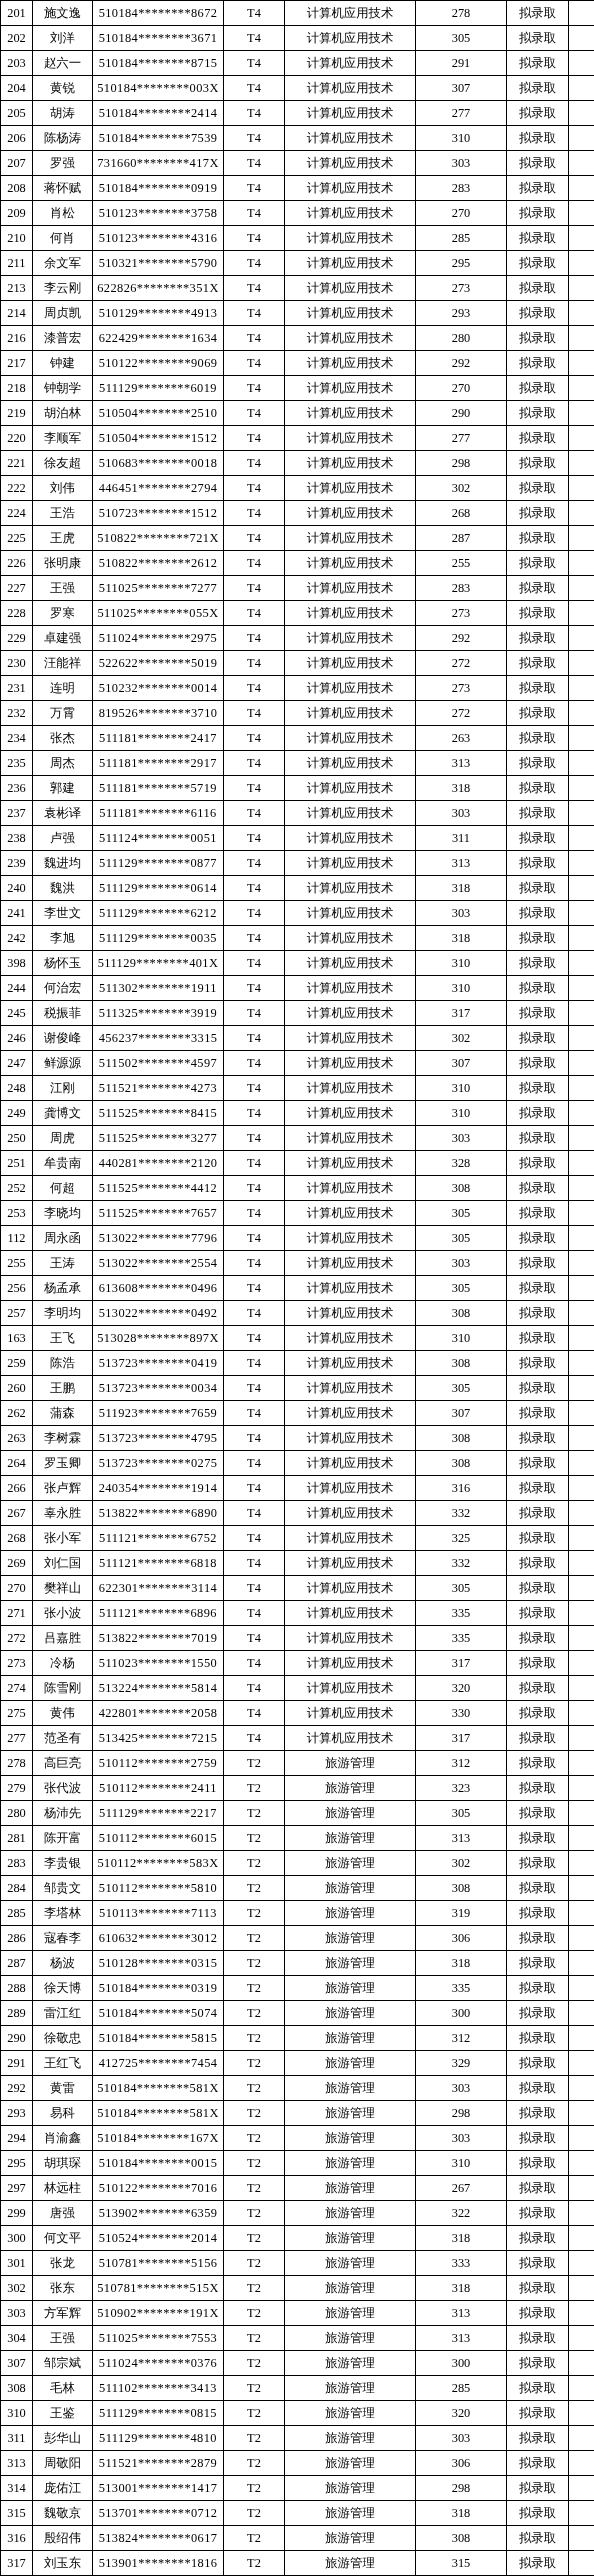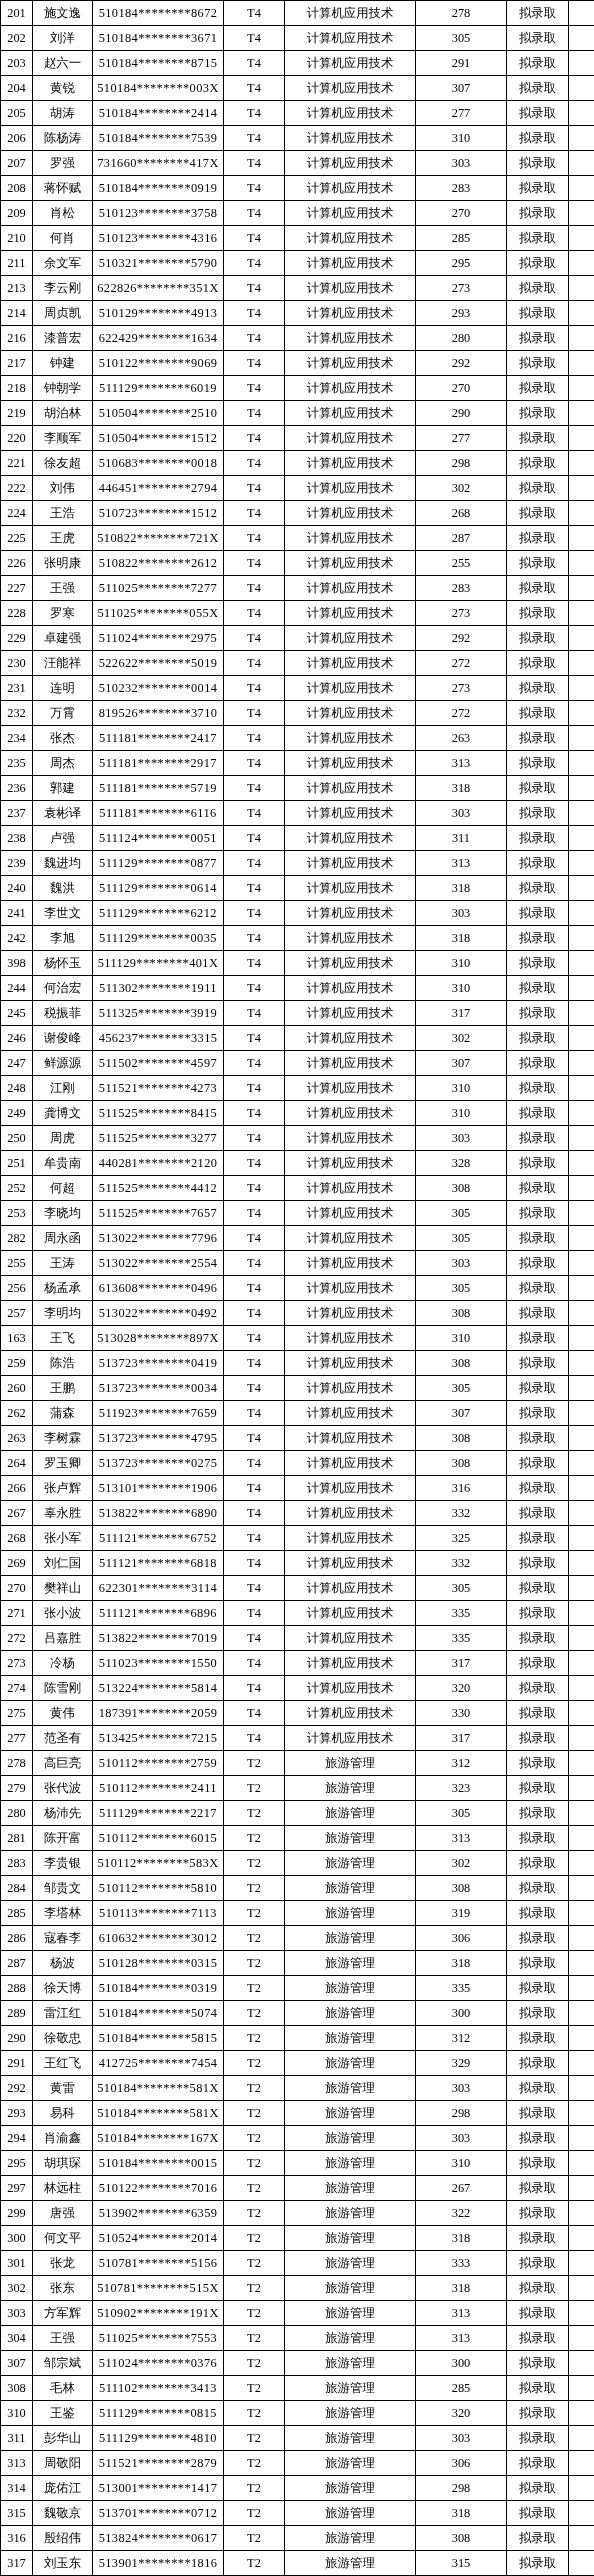--- a/index.html
+++ b/index.html
@@ -530,21 +530,21 @@
     <td class="serial-cell">253</td>
     <td class="name-cell">李晓均</td>
     <td class="id-cell">511525********7657</td>
     <td class="type-cell">T4</td>
     <td class="major-cell">计算机应用技术</td>
     <td class="score-cell">305</td>
     <td class="status-cell">拟录取</td>
     <td class="note-cell"></td>
   </tr>
       <tr>
-    <td class="serial-cell">282</td>
+    <td class="serial-cell">112</td>
     <td class="name-cell">周永函</td>
     <td class="id-cell">513022********7796</td>
     <td class="type-cell">T4</td>
     <td class="major-cell">计算机应用技术</td>
     <td class="score-cell">305</td>
     <td class="status-cell">拟录取</td>
     <td class="note-cell"></td>
   </tr>
       <tr>
     <td class="serial-cell">255</td>
@@ -632,21 +632,21 @@
     <td class="id-cell">513723********0275</td>
     <td class="type-cell">T4</td>
     <td class="major-cell">计算机应用技术</td>
     <td class="score-cell">308</td>
     <td class="status-cell">拟录取</td>
     <td class="note-cell"></td>
   </tr>
       <tr>
     <td class="serial-cell">266</td>
     <td class="name-cell">张卢辉</td>
-    <td class="id-cell">513101********1906</td>
+    <td class="id-cell">240354********1914</td>
     <td class="type-cell">T4</td>
     <td class="major-cell">计算机应用技术</td>
     <td class="score-cell">316</td>
     <td class="status-cell">拟录取</td>
     <td class="note-cell"></td>
   </tr>
       <tr>
     <td class="serial-cell">267</td>
     <td class="name-cell">辜永胜</td>
     <td class="id-cell">513822********6890</td>
@@ -722,21 +722,21 @@
     <td class="id-cell">513224********5814</td>
     <td class="type-cell">T4</td>
     <td class="major-cell">计算机应用技术</td>
     <td class="score-cell">320</td>
     <td class="status-cell">拟录取</td>
     <td class="note-cell"></td>
   </tr>
       <tr>
     <td class="serial-cell">275</td>
     <td class="name-cell">黄伟</td>
-    <td class="id-cell">187391********2059</td>
+    <td class="id-cell">422801********2058</td>
     <td class="type-cell">T4</td>
     <td class="major-cell">计算机应用技术</td>
     <td class="score-cell">330</td>
     <td class="status-cell">拟录取</td>
     <td class="note-cell"></td>
   </tr>
       <tr>
     <td class="serial-cell">277</td>
     <td class="name-cell">范圣有</td>
     <td class="id-cell">513425********7215</td>

